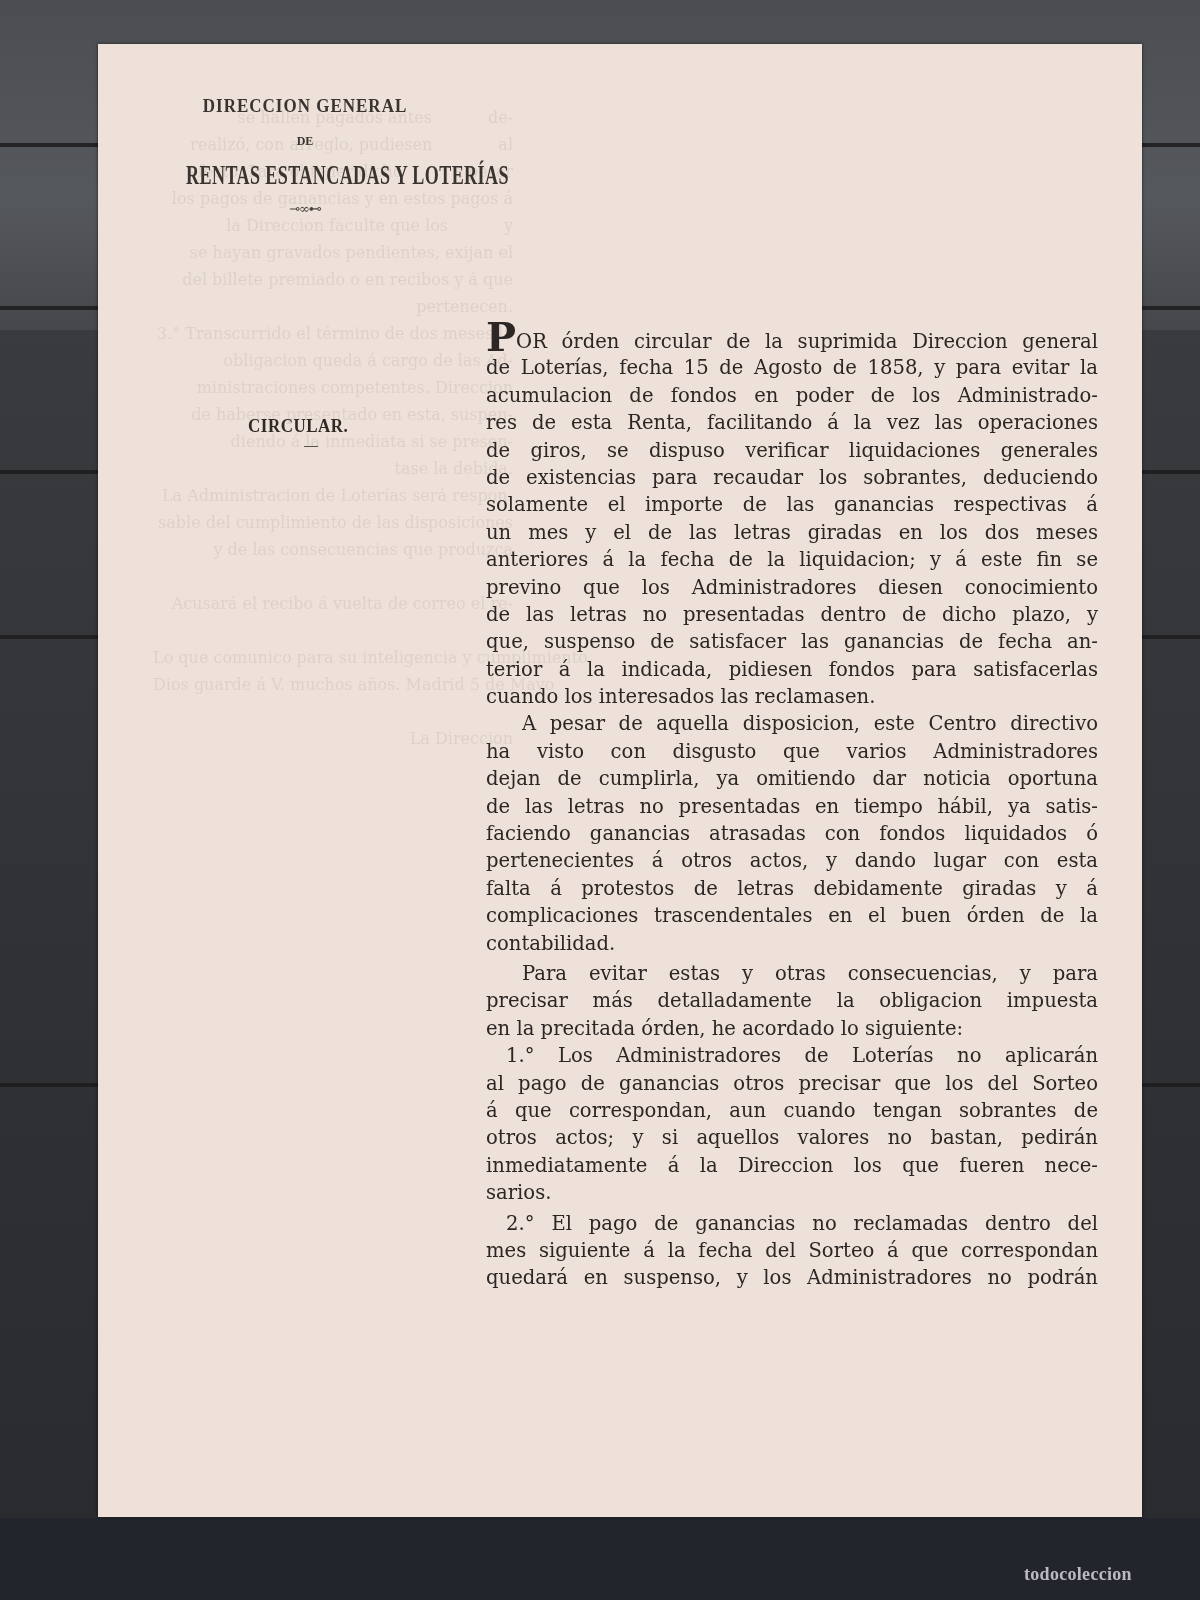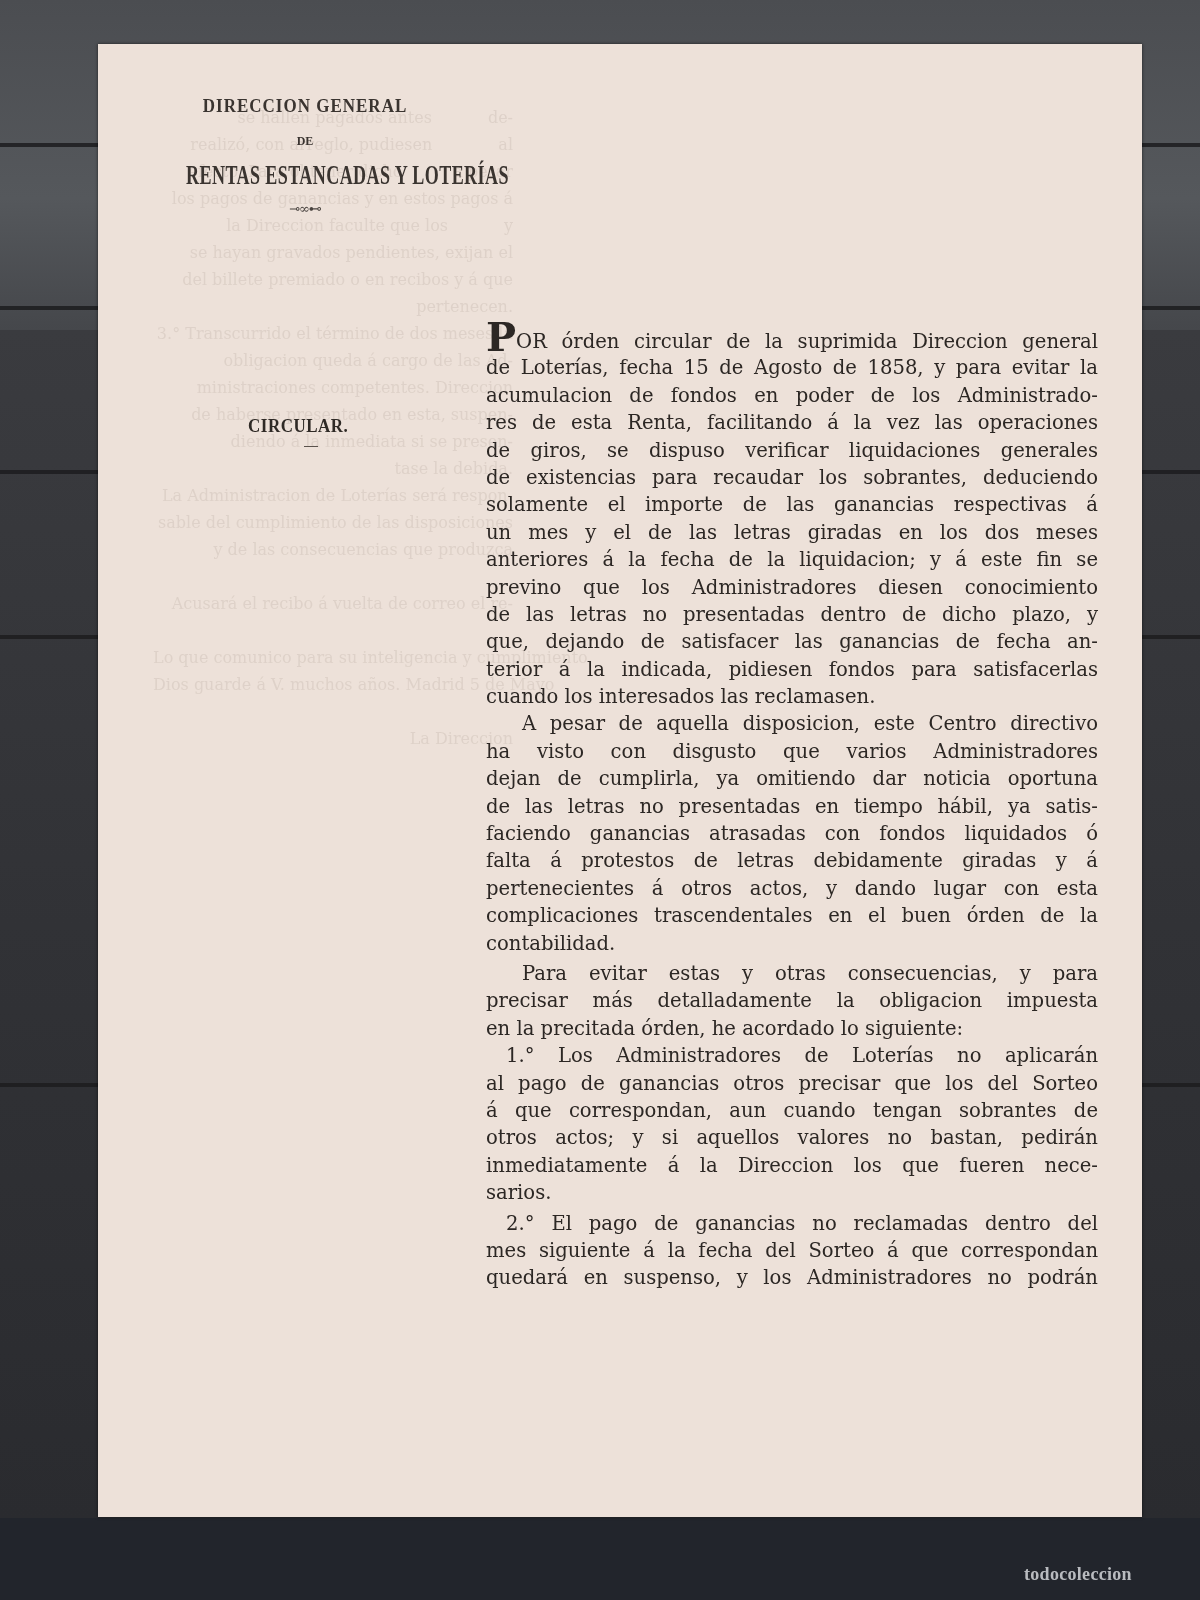--- a/index.html
+++ b/index.html
@@ -90,32 +90,32 @@
       <div class="line">de Loterías, fecha 15 de Agosto de 1858, y para evitar la</div>
       <div class="line">acumulacion de fondos en poder de los Administrado-</div>
       <div class="line">res de esta Renta, facilitando á la vez las operaciones</div>
       <div class="line">de giros, se dispuso verificar liquidaciones generales</div>
       <div class="line">de existencias para recaudar los sobrantes, deduciendo</div>
       <div class="line">solamente el importe de las ganancias respectivas á</div>
       <div class="line">un mes y el de las letras giradas en los dos meses</div>
       <div class="line">anteriores á la fecha de la liquidacion; y á este fin se</div>
       <div class="line">previno que los Administradores diesen conocimiento</div>
       <div class="line">de las letras no presentadas dentro de dicho plazo, y</div>
-      <div class="line">que, dejando de satisfacer las ganancias de fecha an-</div>
+      <div class="line">que, suspenso de satisfacer las ganancias de fecha an-</div>
       <div class="line">terior á la indicada, pidiesen fondos para satisfacerlas</div>
       <div class="line last">cuando los interesados las reclamasen.</div>
     </div>
     <div>
       <div class="line indent">A pesar de aquella disposicion, este Centro directivo</div>
       <div class="line">ha visto con disgusto que varios Administradores</div>
       <div class="line">dejan de cumplirla, ya omitiendo dar noticia oportuna</div>
       <div class="line">de las letras no presentadas en tiempo hábil, ya satis-</div>
       <div class="line">faciendo ganancias atrasadas con fondos liquidados ó</div>
+      <div class="line">pertenecientes á otros actos, y dando lugar con esta</div>
       <div class="line">falta á protestos de letras debidamente giradas y á</div>
-      <div class="line">pertenecientes á otros actos, y dando lugar con esta</div>
       <div class="line">complicaciones trascendentales en el buen órden de la</div>
       <div class="line last">contabilidad.</div>
     </div>
     <div class="gap"></div>
     <div>
       <div class="line indent">Para evitar estas y otras consecuencias, y para</div>
       <div class="line">precisar más detalladamente la obligacion impuesta</div>
       <div class="line last">en la precitada órden, he acordado lo siguiente:</div>
     </div>
     <div>

